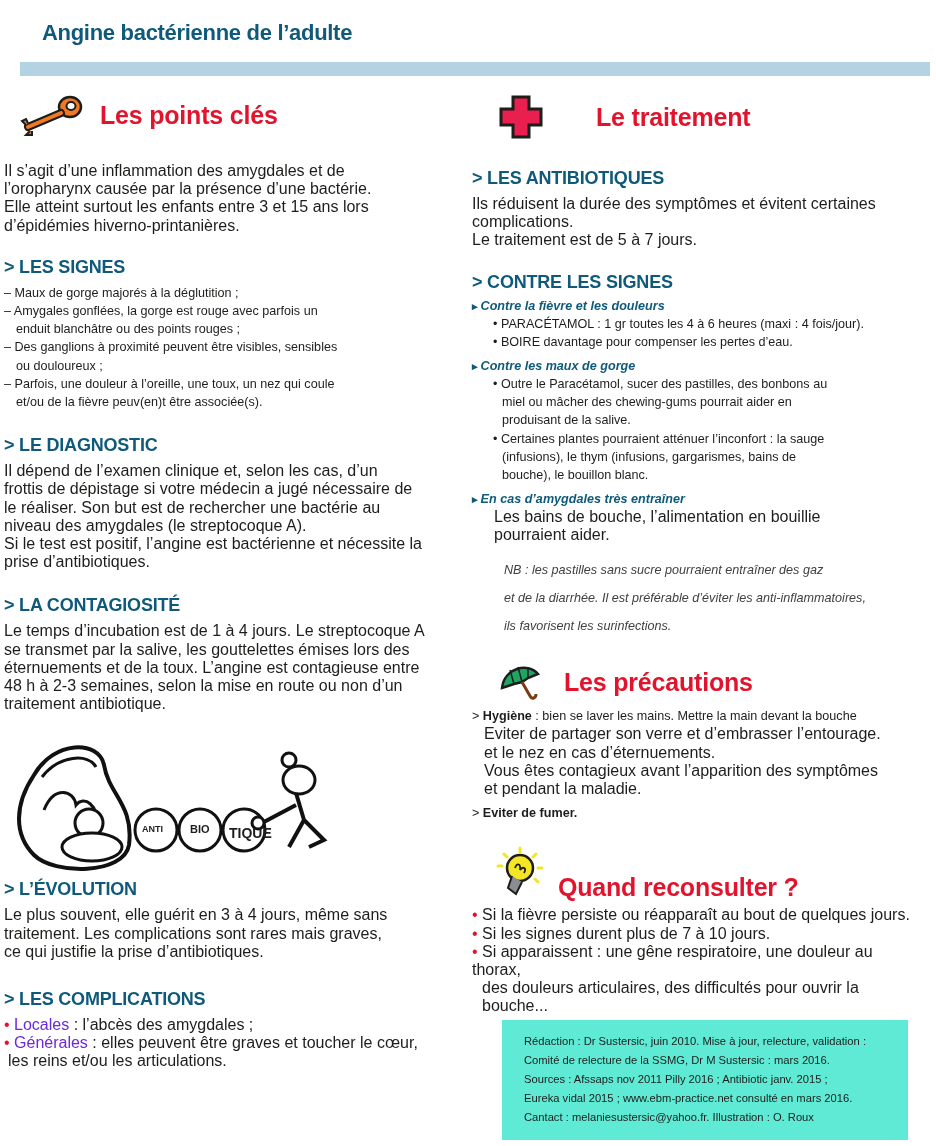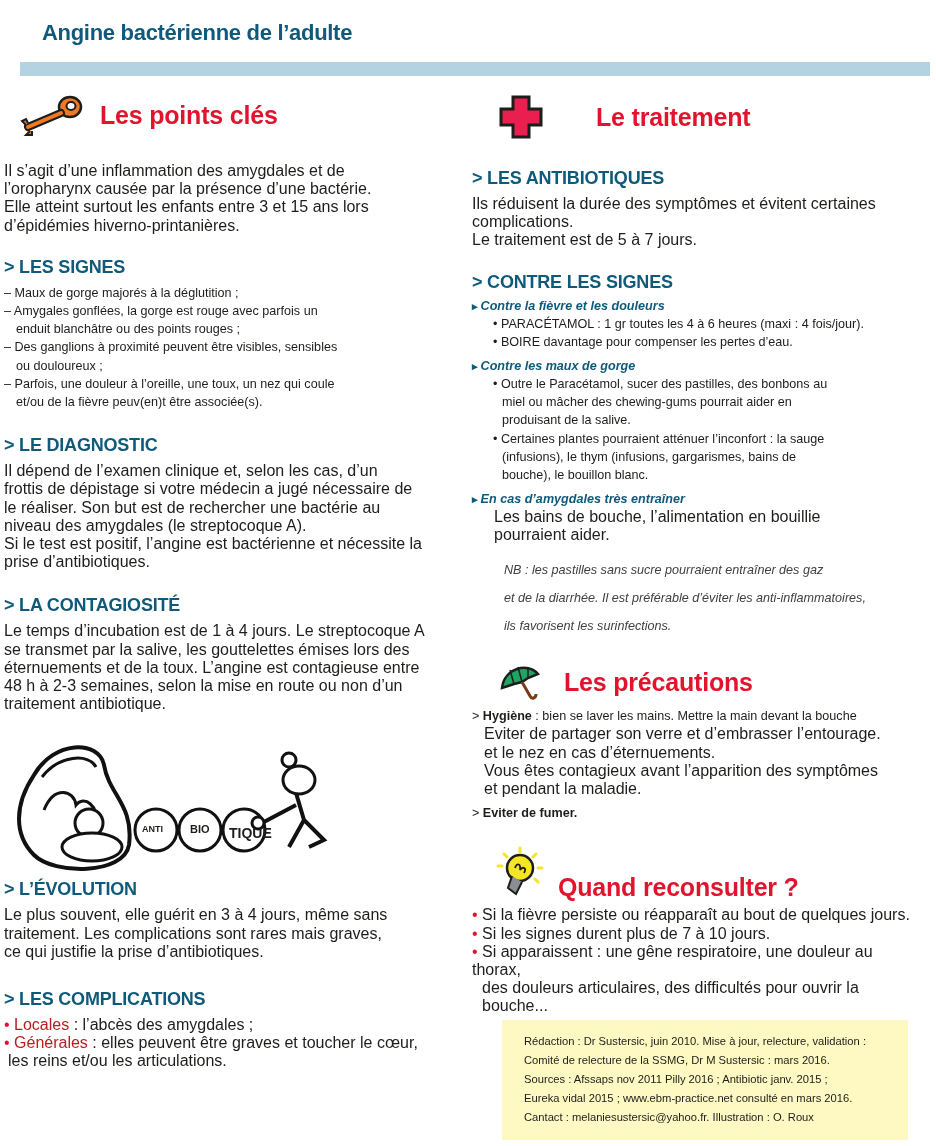--- a/index.html
+++ b/index.html
@@ -13,30 +13,30 @@
   .col.left { left:4px; width:460px; }
   .col.right { left:472px; width:450px; }
 
   .section-head { display:flex; align-items:center; margin:0; }
   .section-head .h { font-size:25px; font-weight:bold; color:#e2142d; margin:0; letter-spacing:-0.2px; }
 
   .p { font-size:16px; line-height:18.2px; margin:0; }
   .sub { font-size:18px; font-weight:bold; color:#0f5a7a; margin:0; letter-spacing:-0.2px; }
   .dash-item { font-size:12.6px; line-height:18.2px; padding-left:12px; text-indent:-12px; margin:0; }
   .dash-item::before { content:"– "; }
-  .red { color:#b91c1c; }
+  .red { color:#6d28d9; }
   .bullet-red::before { content:"• "; color:#e2142d; }
   .tri-head { font-size:12.6px; font-style:italic; font-weight:bold; color:#0f5a7a; margin:0; }
   .tri-head::before { content:"▸ "; font-style:normal; font-size:11px; }
   .dot-item { font-size:12.6px; line-height:18.2px; padding-left:30px; text-indent:-9px; margin:0; }
   .dot-item::before { content:"• "; }
   .nb { font-size:12.6px; line-height:18.2px; font-style:italic; color:#404040; margin:10px; padding-left:22px; }
   .gt-item { font-size:12.6px; line-height:18.2px; padding-left:12px; text-indent:-12px; margin:0; }
   .gt-item::before { content:"> "; }
-  .credits { position:absolute; left:502px; top:1020px; width:406px; height:120px; background:#fef9c3;
+  .credits { position:absolute; left:502px; top:1020px; width:406px; height:120px; background:#5eead4;
              box-sizing:border-box; padding:12px 10px 0 22px; }
   .credits .c { font-size:11.2px; line-height:19px; margin:0; color:#1d1d1b; white-space:nowrap; }
   .icon { display:inline-block; flex:none; }
 </style>
 </head>
 <body>
 
 <h1 class="title">Angine bactérienne de l’adulte</h1>
 <div class="band"></div>
 

